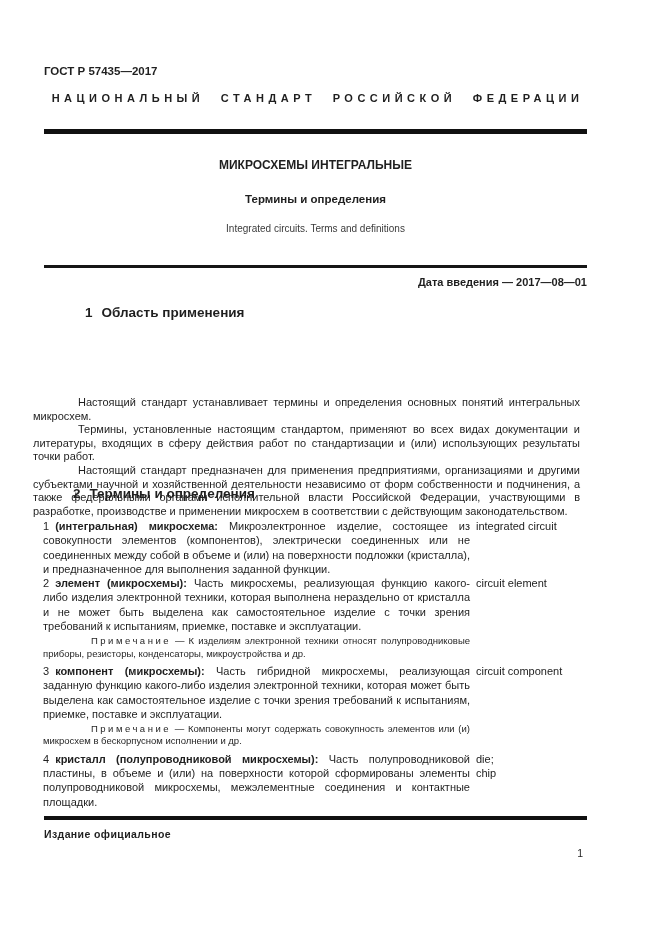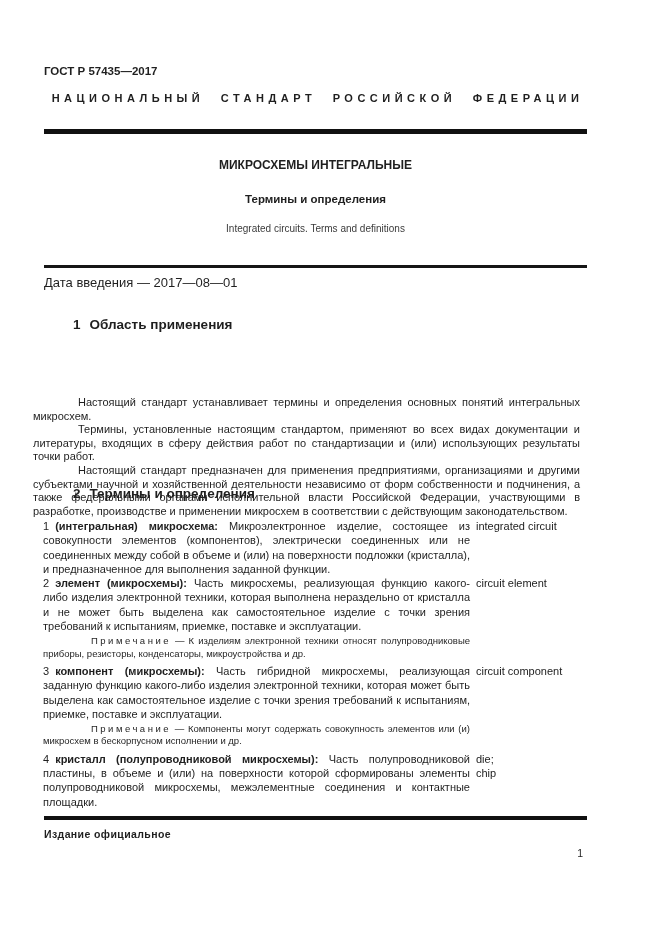--- a/index.html
+++ b/index.html
@@ -14,25 +14,25 @@
   .abs{position:absolute;}
   
   .doc-num{top:64px;left:44px;right:74px;text-align:left;font-size:11.5px;font-weight:bold;line-height:14px;}
   .banner{top:91px;left:44px;right:70px;text-align:center;font-size:11px;font-weight:bold;letter-spacing:4.5px;word-spacing:9px;line-height:14px;white-space:nowrap;}
   .bar-thick{top:129px;left:44px;right:74px;height:5px;background:#111;}
   
   .title{top:158px;left:44px;right:74px;text-align:center;font-size:12px;font-weight:bold;line-height:14px;}
   .subtitle{top:192px;left:44px;right:74px;text-align:center;font-size:11.5px;font-weight:bold;line-height:14px;}
   .subtitle-en{top:222px;left:44px;right:74px;text-align:center;font-size:10px;color:#3b3b3b;line-height:13px;}
   .bar-thin{top:265px;left:44px;right:74px;height:3px;background:#161616;}
-  .date-line{top:276px;left:44px;right:74px;font-size:13px;font-weight:normal;line-height:13px;}
+  .date-line{top:276px;left:44px;right:74px;text-align:right;font-size:11px;font-weight:bold;line-height:13px;}
   
   .sec-heading{left:73px;right:74px;font-size:13.5px;font-weight:bold;line-height:17px;}
   .sec-heading .sh-num{margin-right:9px;}
-  .h-sec1{top:316px;}
+  .h-sec1{top:304px;margin-left:12px;}
   .h-sec2{top:485px;}
   
   .sec1{top:348px;left:33px;width:547px;font-size:11px;line-height:13.6px;margin-top:48px;}
   .sec1 p{margin:0;text-align:justify;text-indent:45px;}
   
   .terms{top:519px;left:43px;width:545px;font-size:11px;line-height:14.3px;}
   .term-row{display:flex;align-items:flex-start;}
   .term-ru{width:427px;text-align:justify;}
   .term-en{margin-left:6px;flex:1;white-space:pre-line;color:#222;}
   .t-num{margin-right:6px;}

